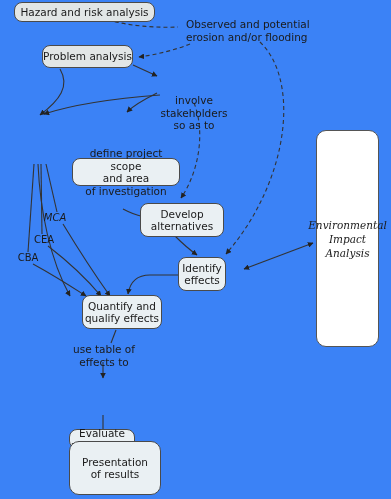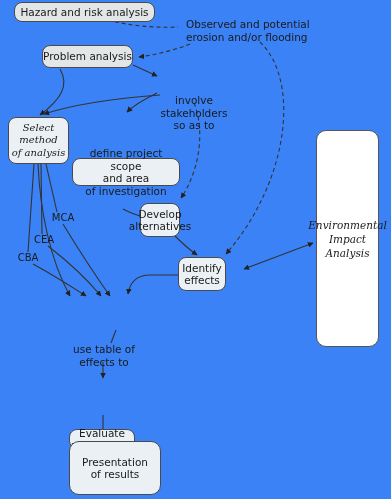--- a/index.html
+++ b/index.html
@@ -125,42 +125,41 @@
   </svg>
 
   <div class="node rounded gray" style="left:14px; top:2px; width:141px; height:20px;">
     <span>Hazard and risk analysis</span>
   </div>
 
   <div class="node rounded gray" style="left:42px; top:45px; width:91px; height:23px;">
     <span>Problem analysis</span>
   </div>
 
-  <div class="node rounded italic-serif" style="left:8px; top:117px; width:61px; height:47px; white-space:pre-line;">
-    <span>Select
-method
-of analysis</span>
-  </div>
 
   <div class="node rounded" style="left:72px; top:115px; width:108px; height:28px; white-space:pre-line;margin-top:43px;">
     <span>define project scope
 and area
 of investigation</span>
   </div>
 
-  <div class="node rounded" style="left:140px; top:203px; width:40px; height:34px; white-space:pre-line;">
+  <div class="node rounded" style="left:140px; top:203px; width:84px; height:34px; white-space:pre-line;">
     <span>Develop
 alternatives</span>
   </div>
 
   <div class="node rounded" style="left:178px; top:257px; width:48px; height:34px; white-space:pre-line;">
     <span>Identify
 effects</span>
   </div>
 
+  <div class="node rounded" style="left:82px; top:295px; width:80px; height:34px; white-space:pre-line;">
+    <span>Quantify and
+qualify effects</span>
+  </div>
 
   <div class="node rounded" style="left:69px; top:381px; width:66px; height:20px; white-space:pre-line;margin-top:48px;">
     <span>Evaluate
 alternatives</span>
   </div>
 
   <div class="node square" style="left:69px; top:441px; width:92px; height:54px; white-space:pre-line;">
     <span>Presentation
 of results</span>
   </div>
@@ -172,21 +171,21 @@
   </div>
 
   <div class="edge-label left-al" style="left:186px; top:18px; width:200px;">Observed and potential
 erosion and/or flooding</div>
 
   <div class="edge-label" style="left:146px; top:70px; width:96px;margin-top:24px;">involve
 stakeholders
 so as to</div>
 
 
-  <div class="edge-label small" style="left:48px; top:212px; width:30px;">MCA</div>
+  <div class="edge-label small" style="left:40px; top:212px; width:30px;font-style:italic;">MCA</div>
 
   <div class="edge-label small" style="left:29px; top:234px; width:30px;">CEA</div>
 
   <div class="edge-label small" style="left:13px; top:252px; width:30px;">CBA</div>
 
   <div class="edge-label" style="left:61px; top:343px; width:86px;">use table of
 effects to</div>
 
 </div>
 

